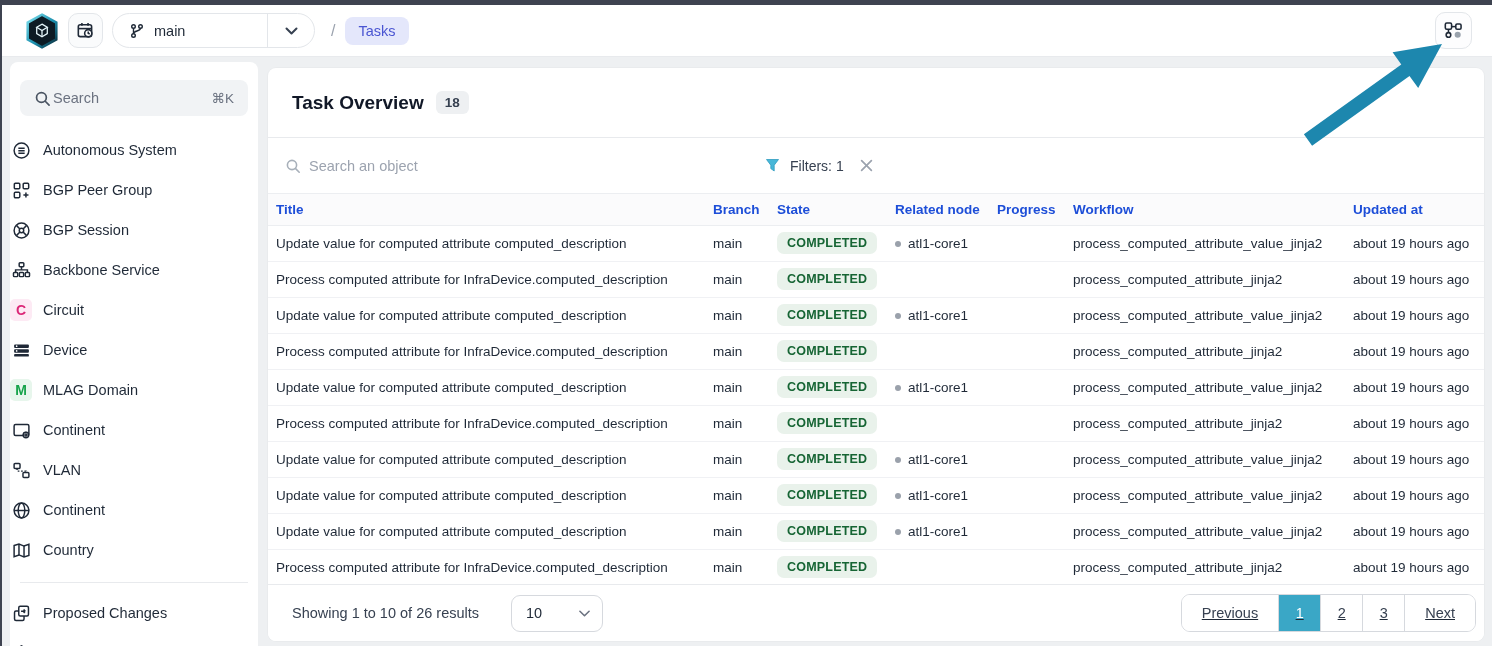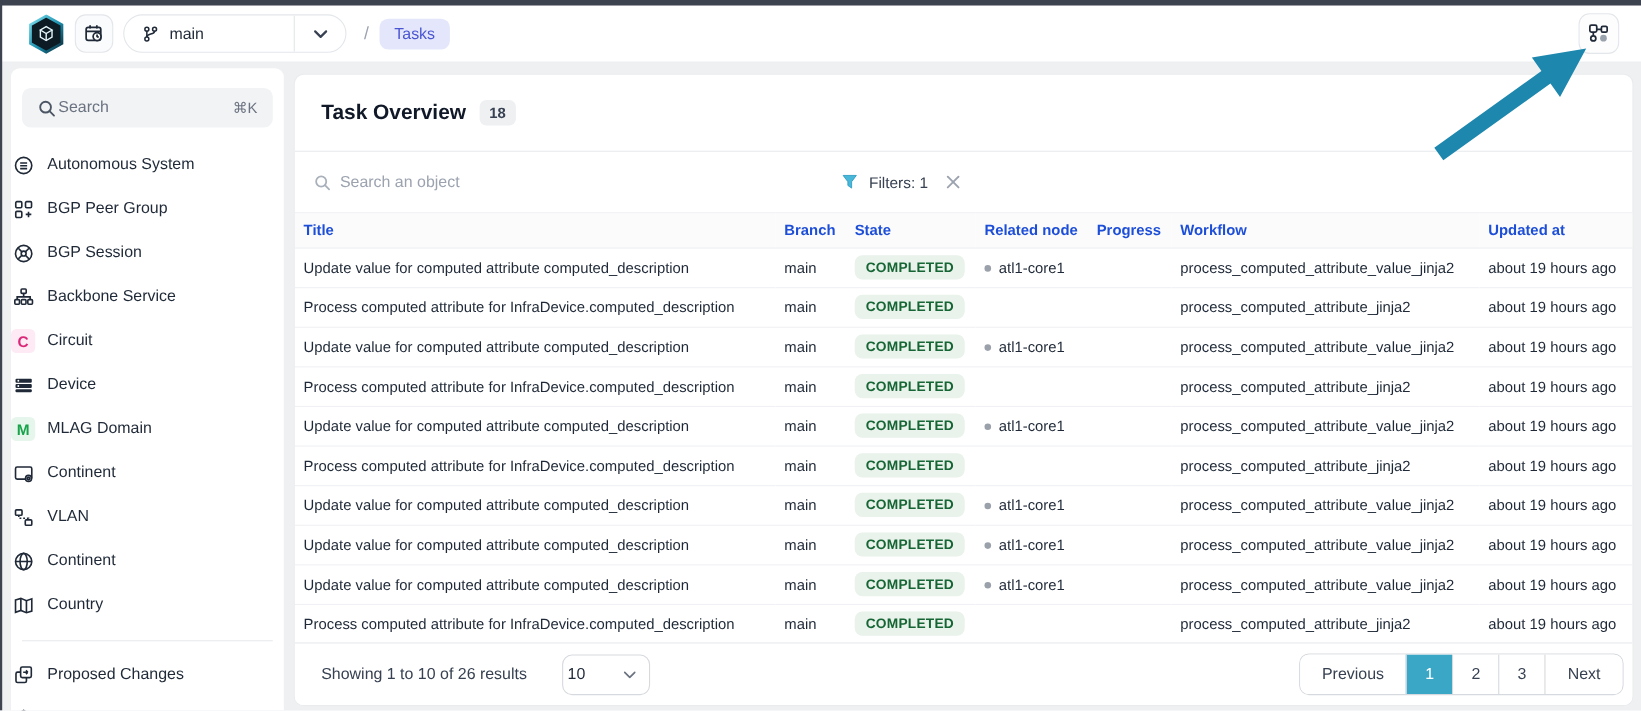--- a/index.html
+++ b/index.html
@@ -94,25 +94,25 @@
     font-size:12.5px; font-weight:700; padding:4px 10px; border-radius:7px; letter-spacing:.2px;
   }
   .node-dot { display:inline-block; width:6px; height:6px; border-radius:50%; background:#9aa1ab; margin-right:7px; vertical-align:middle; }
 
   .card-footer {
     position:absolute; left:0; right:0; bottom:0; height:57px;
     border-top:1px solid #e8eaed; display:flex; align-items:center; padding:0 8px 0 24px; background:#fff;
   }
   .showing { font-size:14.5px; color:#374151; }
   .page-size {
-    margin-left:32px; width:80px; height:37px; border:1px solid #d6d9de; border-radius:9px;
-    display:flex; align-items:center; padding:0 12px 0 4px; gap:14px; cursor:pointer; background:#fff;
+    margin-left:32px; width:92px; height:37px; border:1px solid #d6d9de; border-radius:9px;
+    display:flex; align-items:center; padding:0 12px 0 14px; gap:14px; cursor:pointer; background:#fff;
   }
   .page-size .val { flex:1; font-size:14.5px; color:#1f2937; }
-  .pager { margin-left:auto; display:flex; border:1px solid #d6d9de; border-radius:9px; overflow:hidden; height:38px; background:#fff; }
+  .pager { margin-left:auto; display:flex; border:1px solid #d6d9de; border-radius:9px; overflow:hidden; height:38px; background:#fff;text-decoration:underline; }
   .pager button {
     border:none; background:#fff; font-family:inherit; font-size:14.5px; color:#374151;
     padding:0 20px; cursor:pointer; border-left:1px solid #d6d9de; height:100%;
   }
   .pager button:first-child { border-left:none; }
   .pager button.num { padding:0; width:42px; }
   .pager button.active { background:#3aa7c6; color:#fff; }
 
   .annotation { position:absolute; left:0; top:0; width:1492px; height:646px; z-index:60; pointer-events:none; }
 </style>

